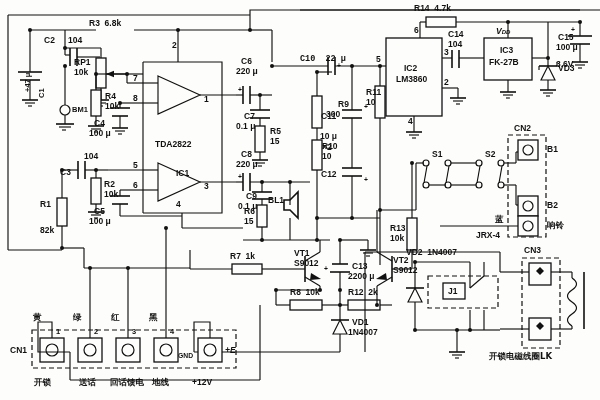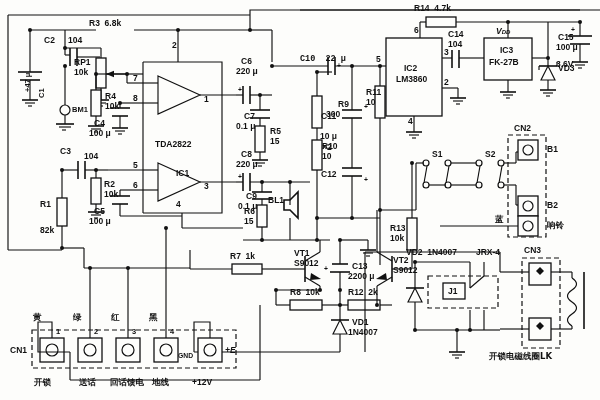--- a/index.html
+++ b/index.html
@@ -501,21 +501,21 @@
 <div class="lbl xs" style="left:238px;top:173px;">+</div>
 
 <div class="lbl" style="left:246px;top:192px;">C9</div>
 <div class="lbl" style="left:238px;top:202px;">0.1 μ</div>
 
 <div class="lbl" style="left:244px;top:207px;">R6</div>
 <div class="lbl" style="left:244px;top:217px;">15</div>
 
 <div class="lbl" style="left:268px;top:196px;">BL1</div>
 
-<div class="lbl" style="left:60px;top:147px;text-align:right;">C3</div>
+<div class="lbl" style="left:60px;top:168px;text-align:right;">C3</div>
 <div class="lbl" style="left:84px;top:152px;">104</div>
 
 <div class="lbl" style="left:104px;top:180px;">R2</div>
 <div class="lbl" style="left:104px;top:190px;">10k</div>
 
 <div class="lbl" style="left:94px;top:207px;">C5</div>
 <div class="lbl" style="left:89px;top:217px;">100 μ</div>
 
 <div class="lbl" style="left:40px;top:200px;">R1</div>
 <div class="lbl" style="left:40px;top:226px;">82k</div>
@@ -586,21 +586,21 @@
 <div class="lbl" style="left:348px;top:288px;">R12  2k</div>
 
 <div class="lbl" style="left:352px;top:262px;">C13</div>
 <div class="lbl" style="left:348px;top:272px;">2200 μ</div>
 <div class="lbl xs" style="left:324px;top:265px;">+</div>
 
 <div class="lbl" style="left:352px;top:318px;">VD1</div>
 <div class="lbl" style="left:348px;top:328px;">1N4007</div>
 
 <div class="lbl" style="left:406px;top:248px;">VD2  1N4007</div>
-<div class="lbl" style="left:476px;top:248px;">JRX-4</div>
+<div class="lbl" style="left:476px;top:231px;">JRX-4</div>
 <div class="lbl" style="left:448px;top:287px;">J1</div>
 
 <div class="lbl" style="left:524px;top:246px;">CN3</div>
 <div class="lbl cn" style="left:489px;top:352px;">开锁电磁线圈LK</div>
 
 <div class="lbl" style="left:10px;top:346px;">CN1</div>
 <div class="lbl sm" style="left:56px;top:328px;">1</div>
 <div class="lbl sm" style="left:94px;top:328px;">2</div>
 <div class="lbl sm" style="left:132px;top:328px;">3</div>
 <div class="lbl sm" style="left:170px;top:328px;">4</div>

